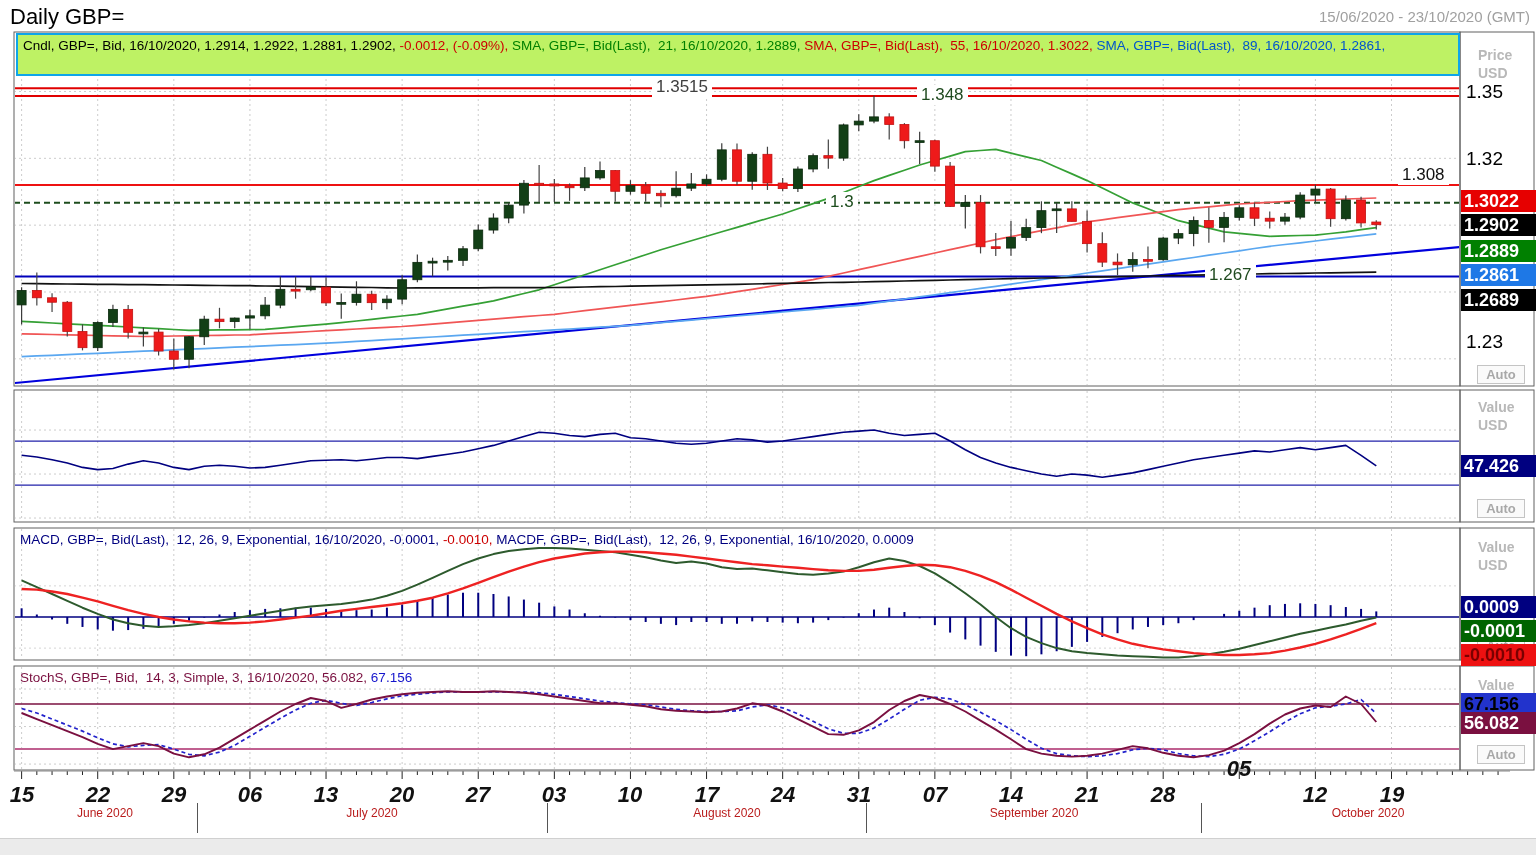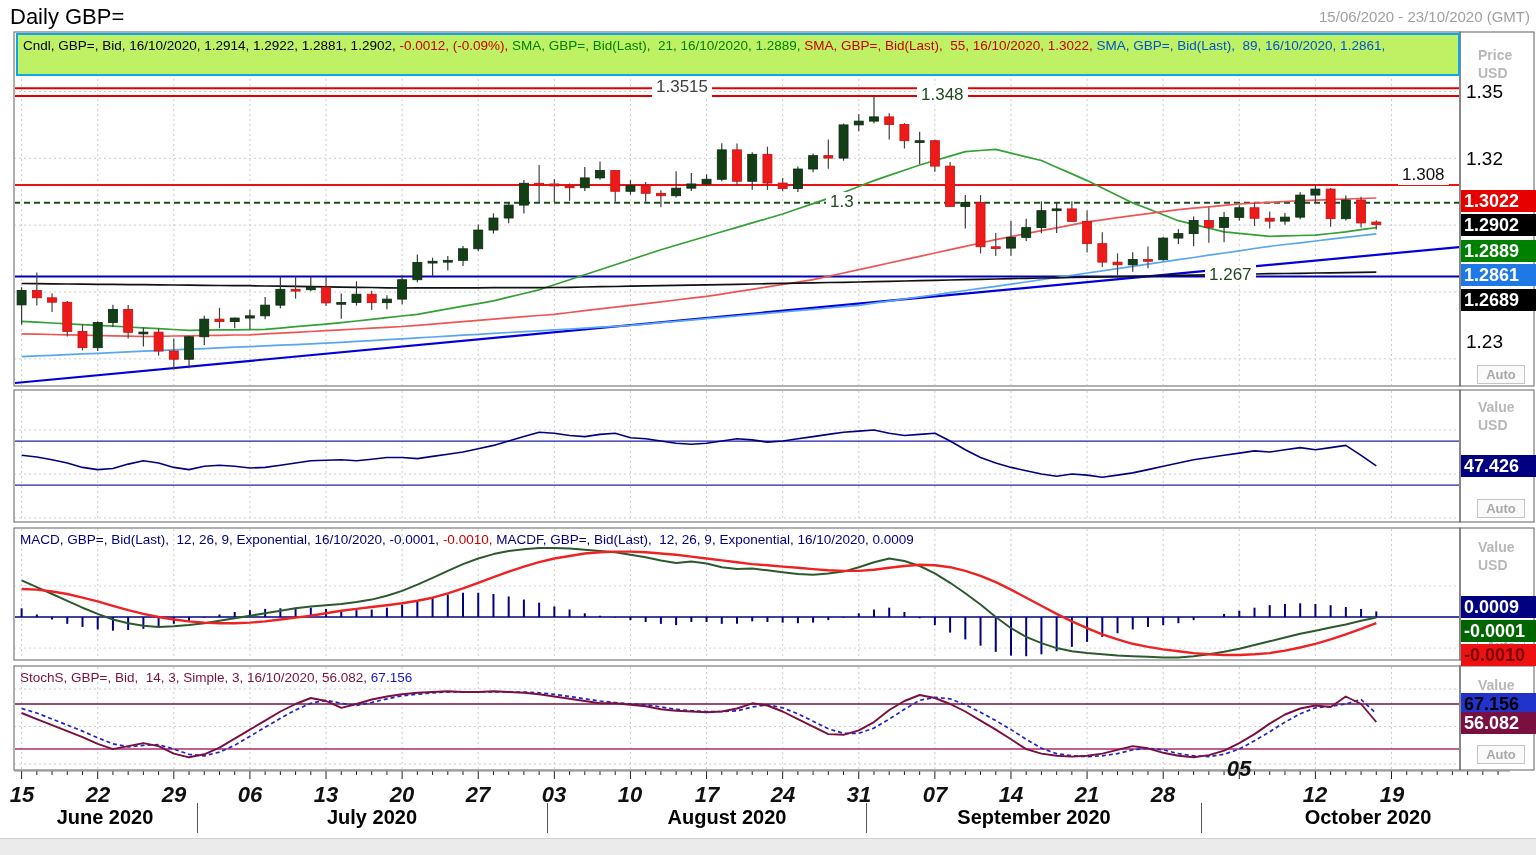--- a/index.html
+++ b/index.html
@@ -10,21 +10,21 @@
   .title{font-size:22px;font-weight:normal;color:#000;letter-spacing:0px;}
   .daterange{font-size:15px;color:#a0a0a0;text-align:right;}
   .legendbox{border:2px solid #0ea5e9;background:#bef264;}
   .legend-line{font-size:13.5px;line-height:19px;white-space:nowrap;overflow:hidden;}
   .axis-unit{font-size:14px;font-weight:bold;color:#b8b8b8;line-height:18px;}
   .tick-label{font-size:19px;color:#000;}
   .badge{position:absolute;left:1461px;width:74px;height:22px;line-height:22px;font-size:18px;font-weight:600;padding-left:3px;overflow:hidden;white-space:nowrap;}
   .auto-btn{position:absolute;left:1477px;width:46px;height:17px;line-height:17px;text-align:center;font-size:13px;font-weight:bold;color:#a8a8a8;border:1px solid #c4c4c4;background:#fafafa;}
   .lvl-label{position:absolute;font-size:17px;background:#fff;padding:0 4px;white-space:nowrap;}
   .day-label{position:absolute;font-size:22px;font-weight:600;color:#111;transform:translateX(-50%);font-style:italic;}
-  .month-label{position:absolute;font-size:20px;font-weight:bold;color:#000000;transform:translateX(-50%);}
+  .month-label{position:absolute;font-size:12px;font-weight:normal;color:#b91c1c;transform:translateX(-50%);}
   .month-sep{position:absolute;width:1px;height:30px;background:#555;}
   .footer-bar{position:absolute;left:0;top:838px;width:1536px;height:17px;background:#ebebeb;border-top:1px solid #d0d0d0;}
   .seg{white-space:pre;}
 </style>
 </head>
 <body>
 
 <div id="stage">
   <svg id="chart-svg" width="1536" height="855">
       <defs>

